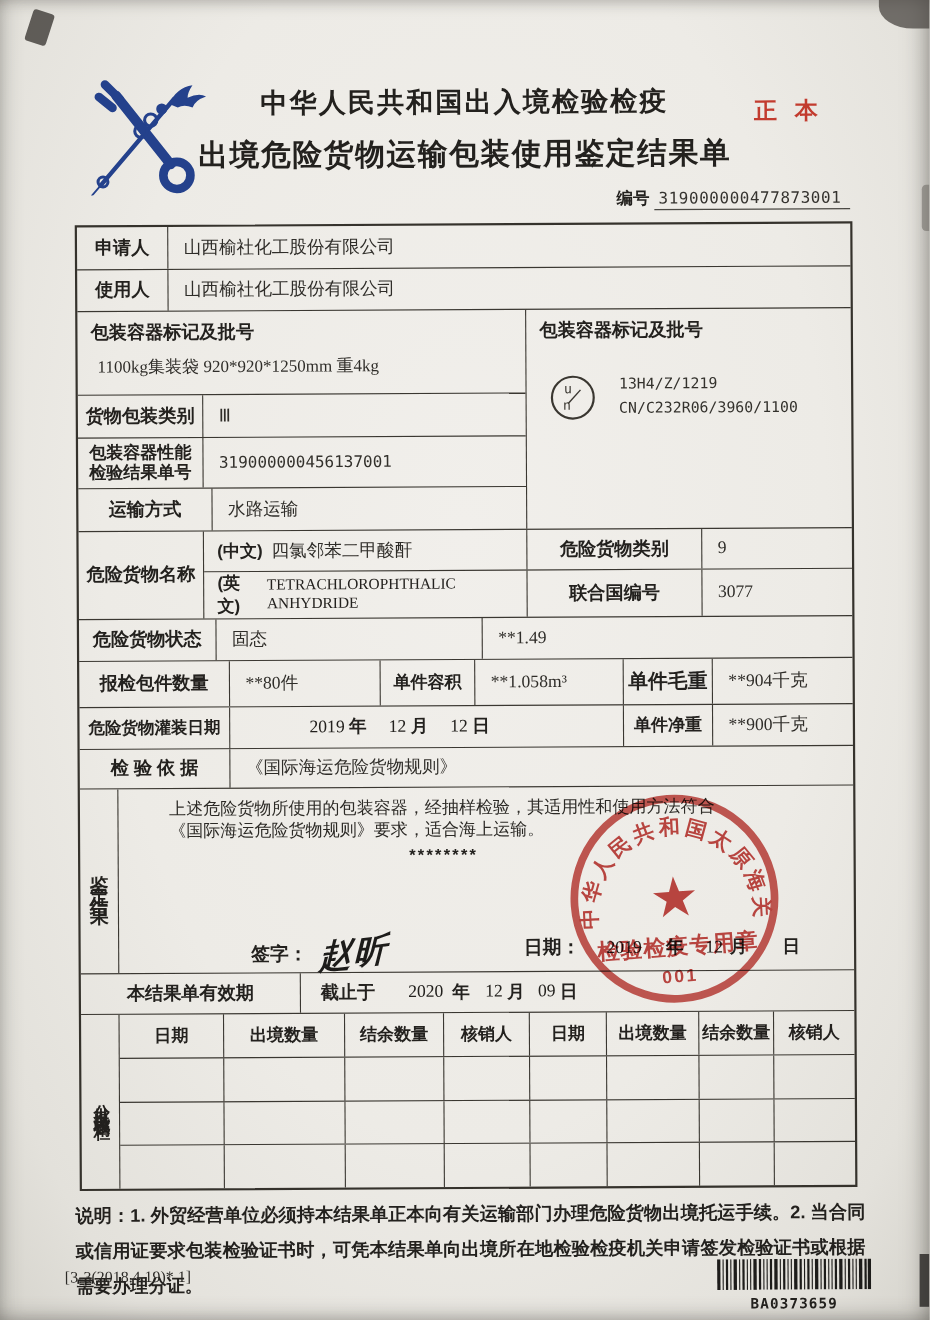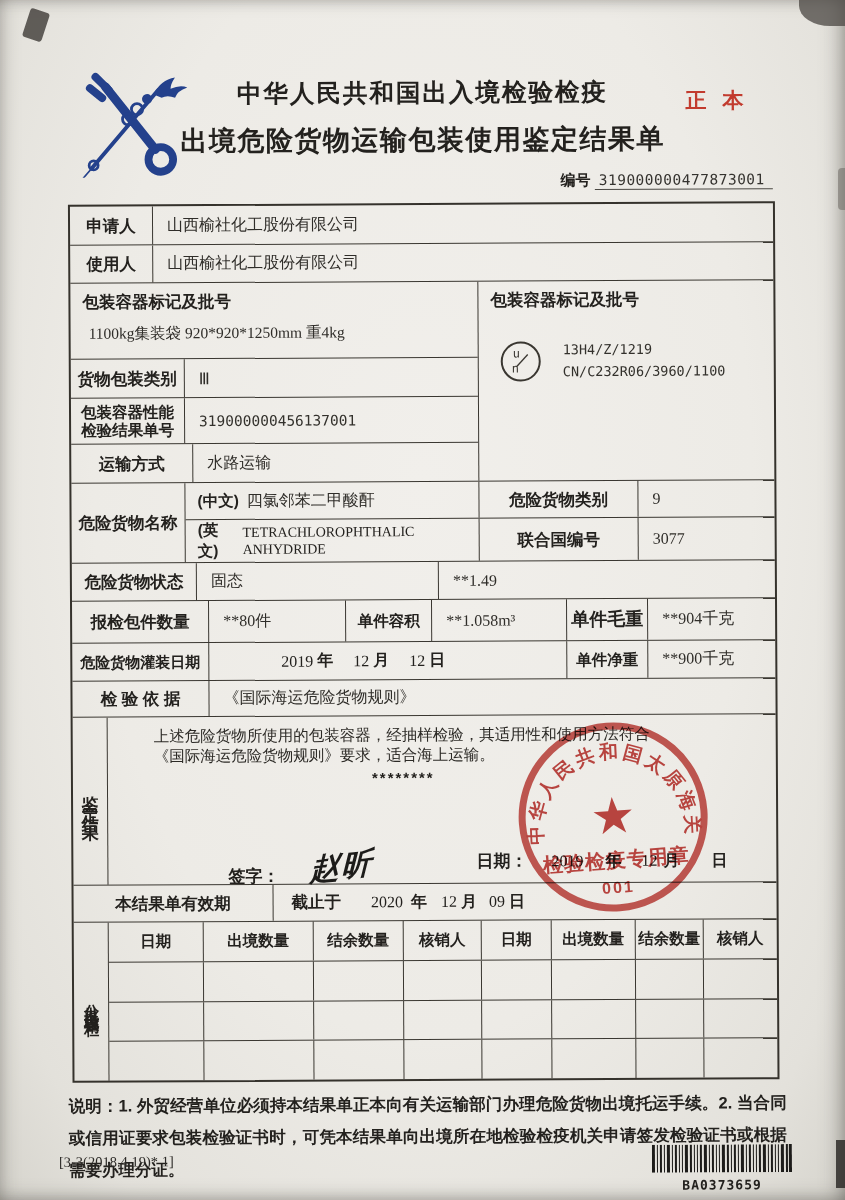--- a/index.html
+++ b/index.html
@@ -51,21 +51,21 @@
   .en-val { font-family:"Liberation Serif", serif; font-size:14px; line-height:1.25; padding:2px 6px 2px 0; }
 
   .date-inline { font-family:"Liberation Serif", serif; font-size:16px; }
   .d-unit { font-weight:700; font-family:"Liberation Sans", sans-serif; font-size:16px; margin:0 20px 0 4px; }
   .d-unit:last-child { margin-right:0; }
 
   
   .concl-content { position:relative; padding:9px 12px 0 46px; }
   .concl-line { font-family:"Liberation Serif", serif; font-size:15.5px; line-height:1.32; color:#2c2a26; }
   .concl-stars { margin:3px 0 0 218px; font-weight:700; letter-spacing:2px; font-size:15px; }
-  .sign-row { position:absolute; left:120px; top:130px; display:flex; align-items:flex-end;gap:20px; }
+  .sign-row { position:absolute; left:120px; top:130px; display:flex; align-items:center; }
   .sign-label, .date-label { font-weight:700; font-size:17px; }
   .signature { font-family:"DejaVu Serif", serif; font-style:italic; font-size:30px; font-weight:700;
                color:#1d1c1a; display:inline-block; transform:rotate(-7deg) skewX(-8deg); margin-left:10px; letter-spacing:2px; }
   .date-row { position:absolute; left:368px; top:134px; display:flex; align-items:baseline; }
   .date-row .d-num { font-family:"Liberation Serif", serif; font-size:16px; margin-left:24px; }
 
   
   .wo-col { flex:1; display:flex; flex-direction:column; }
   .wo-head { display:flex; height:40px; border-bottom:1.5px solid #3a3731; }
   .wo-row { display:flex; flex:1; border-bottom:1.5px solid #3a3731; }

